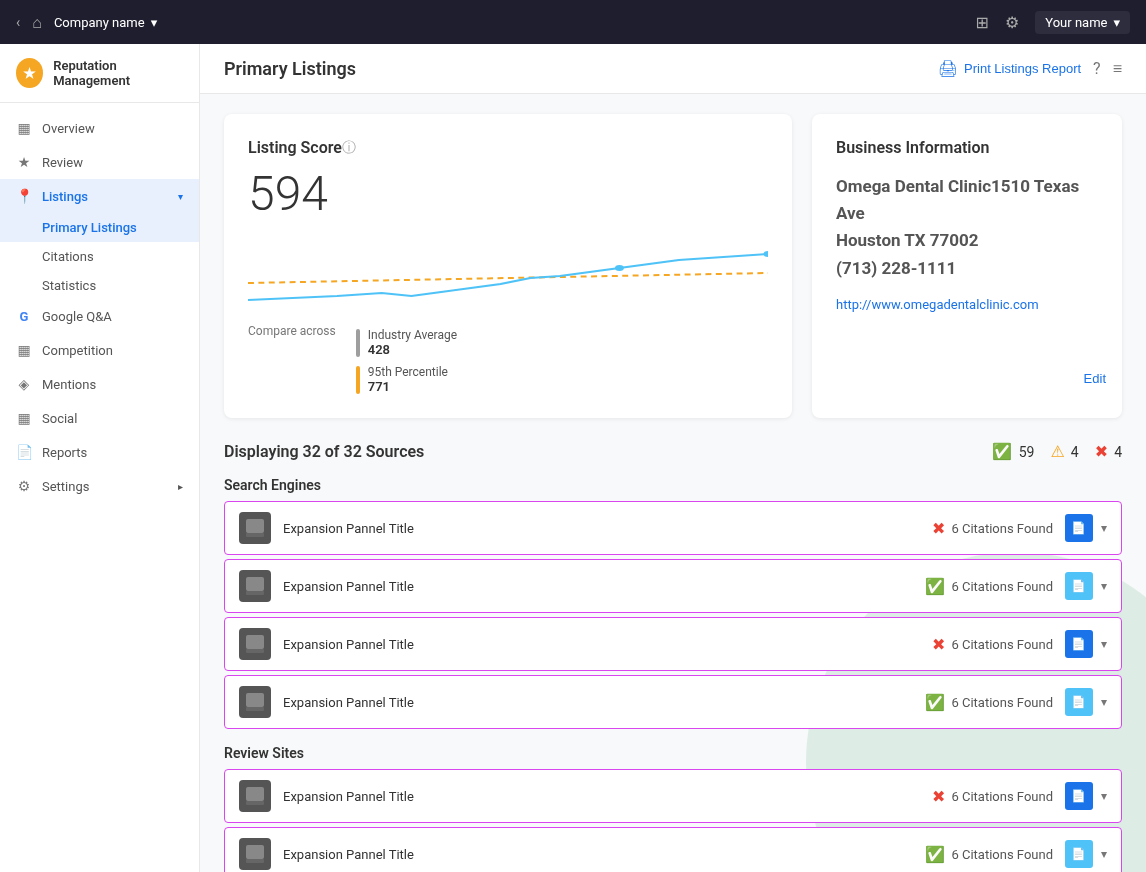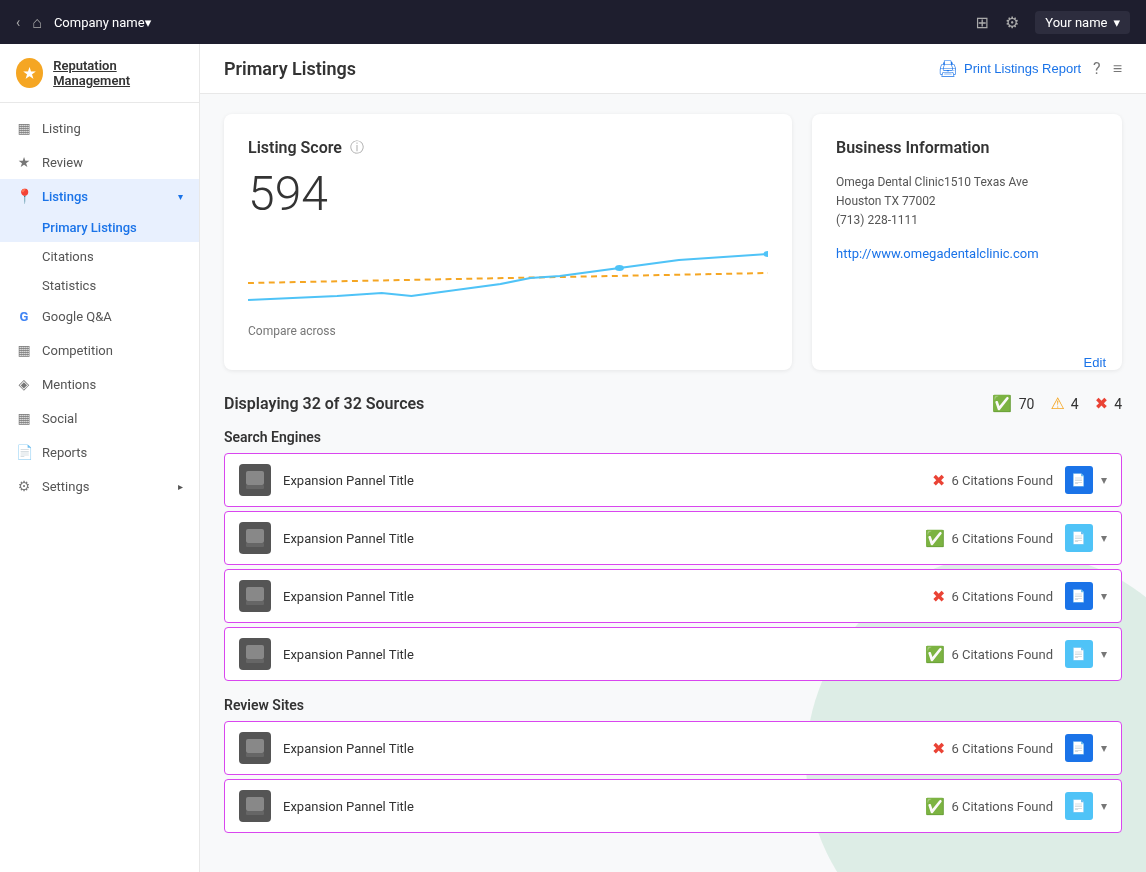--- a/index.html
+++ b/index.html
@@ -13,21 +13,21 @@
       align-items: center;
       justify-content: space-between;
       padding: 0 16px;
       color: #fff;
       position: fixed; top: 0; left: 0; right: 0; z-index: 100;
     }
     .top-nav-left { display: flex; align-items: center; gap: 12px; }
     .top-nav-right { display: flex; align-items: center; gap: 16px; }
     .nav-back-btn { color: #aaa; cursor: pointer; font-size: 14px; }
     .nav-home-btn { color: #aaa; cursor: pointer; font-size: 16px; }
-    .company-name-btn { display: flex; align-items: center; gap: 0; color: #fff; font-size: 13px; cursor: pointer; }
+    .company-name-btn { display: flex; align-items: center; gap: 6px; color: #fff; font-size: 13px; cursor: pointer; }
     .grid-icon, .gear-icon { color: #aaa; cursor: pointer; font-size: 16px; }
     .user-name-btn { display: flex; align-items: flex-end; gap: 6px; color: #fff; font-size: 13px; cursor: pointer; background: #2d2d3e; padding: 4px 10px; border-radius: 4px; }
 
     
     .app-layout {
       display: flex;
       height: 872px;
       padding-top: 44px;
     }
 
@@ -47,21 +47,21 @@
       padding: 14px 16px;
       border-bottom: 1px solid #e8e8e8;
     }
     .sidebar-logo {
       width: 30px; height: 30px;
       background: #f5a623;
       border-radius: 50%;
       display: flex; align-items: center; justify-content: center;
       color: #fff; font-size: 14px; font-weight: bold;
     }
-    .sidebar-app-name { font-size: 13px; font-weight: 600; color: #333; text-decoration: underline; }
+    .sidebar-app-name { font-size: 13px; font-weight: 600; color: #333; }
     .sidebar-nav { padding: 8px 0; }
     .sidebar-item {
       display: flex;
       align-items: center;
       gap: 10px;
       padding: 9px 16px;
       color: #555;
       font-size: 13px;
       cursor: pointer;
       position: relative;
@@ -124,21 +124,21 @@
     .cards-row { display: flex; gap: 20px; margin-bottom: 24px; }
 
     
     .listing-score-card {
       background: #fff;
       border-radius: 8px;
       padding: 24px;
       flex: 1;
       box-shadow: 0 1px 4px rgba(0,0,0,0.08);
     }
-    .card-title-row { display: flex; align-items: center; gap: 8px; margin-bottom: 8px; }
+    .card-title-row { display: flex; align-items: center; margin-bottom: 8px; }
     .card-title { font-size: 16px; font-weight: 600; color: #333; }
     .info-icon { color: #aaa; font-size: 14px; cursor: pointer; }
     .score-value { font-size: 48px; font-weight: 300; color: #333; margin-bottom: 16px; }
 
     
     .mini-chart { height: 70px; margin-bottom: 16px; position: relative; }
     .mini-chart svg { width: 100%; height: 70px; }
 
     
     .compare-section { display: flex; align-items: flex-start; gap: 20px; }
@@ -168,23 +168,23 @@
     .business-info-card {
       background: #fff;
       border-radius: 8px;
       padding: 24px;
       width: 310px;
       flex-shrink: 0;
       box-shadow: 0 1px 4px rgba(0,0,0,0.08);
       position: relative;
     }
     .business-title { font-size: 16px; font-weight: 600; color: #333; margin-bottom: 16px; }
-    .business-address { font-size: 12px; color: #555; line-height: 1.6; margin-bottom: 12px; }
+    .business-address { font-size: 17px; color: #555; line-height: 1.6; margin-bottom: 12px; font-weight: bold; }
     .business-link { font-size: 13px; color: #1a73e8; text-decoration: none; cursor: pointer; }
-    .edit-btn { position: absolute; bottom: 0; right: 16px; color: #1a73e8; font-size: 13px; cursor: pointer; }
+    .edit-btn { position: absolute; bottom: 32px; right: 16px; color: #1a73e8; font-size: 13px; cursor: pointer; }
 
     
     .sources-header {
       display: flex;
       align-items: center;
       justify-content: space-between;
       margin-bottom: 16px;
     }
     .sources-title { font-size: 16px; font-weight: 600; color: #333; }
     .sources-stats { display: flex; align-items: center; gap: 16px; }
@@ -254,21 +254,21 @@
   <div class="sidebar">
     <div class="sidebar-header">
       <div class="sidebar-logo">
         <span>★</span>
       </div>
       <span class="sidebar-app-name">Reputation Management</span>
     </div>
     <nav class="sidebar-nav">
       <div class="sidebar-item">
         <span class="item-icon">▦</span>
-        <span>Listing</span>
+        <span>Overview</span>
       </div>
       <div class="sidebar-item">
         <span class="item-icon">★</span>
         <span>Review</span>
       </div>
       <div class="sidebar-item active">
         <span class="item-icon">📍</span>
         <span>Listings</span>
         <span class="expand-icon">▾</span>
       </div>
@@ -344,41 +344,57 @@
 
               <circle cx="350" cy="16" r="3" fill="#4fc3f7"></circle>
               <circle cx="250" cy="30" r="3" fill="#4fc3f7"></circle>
             </svg>
           </div>
 
           <div class="compare-section">
             <div>
               <div class="compare-label">Compare across</div>
             </div>
+            <div class="legend-items">
+              <div class="legend-item">
+                <div class="legend-bar gray"></div>
+                <div>
+                  <div class="legend-text">Industry Average</div>
+                  <div class="legend-value">428</div>
+                </div>
+              </div>
+              <div class="legend-item">
+                <div class="legend-bar orange"></div>
+                <div>
+                  <div class="legend-text">95th Percentile</div>
+                  <div class="legend-value">771</div>
+                </div>
+              </div>
+            </div>
           </div>
         </div>
 
         <div class="business-info-card">
           <div class="business-title">Business Information</div>
           <div class="business-address">
             <span>Omega Dental Clinic</span><span>1510 Texas Ave</span><br>
             <span>Houston TX 77002</span><br>
             <span>(713) 228-1111</span>
           </div>
           <a class="business-link">http://www.omegadentalclinic.com</a>
           <button class="edit-btn" style="background:none;border:none;cursor:pointer;">Edit</button>
         </div>
       </div>
 
       <div class="sources-header">
         <span class="sources-title">Displaying 32 of 32 Sources</span>
         <div class="sources-stats">
           <div class="stat-item">
             <span class="stat-check">✅</span>
-            <span>70</span>
+            <span>59</span>
           </div>
           <div class="stat-item">
             <span class="stat-warn">⚠</span>
             <span>4</span>
           </div>
           <div class="stat-item">
             <span class="stat-error">✖</span>
             <span>4</span>
           </div>
         </div>

